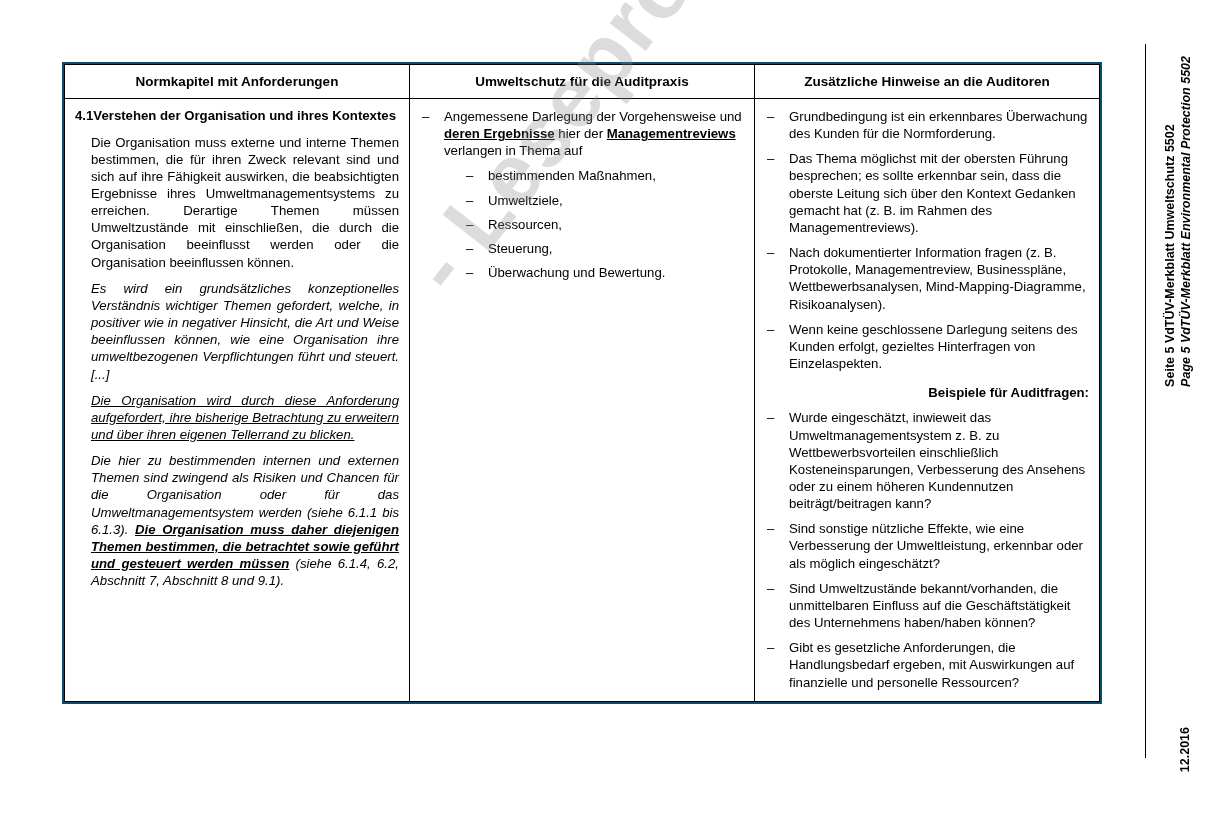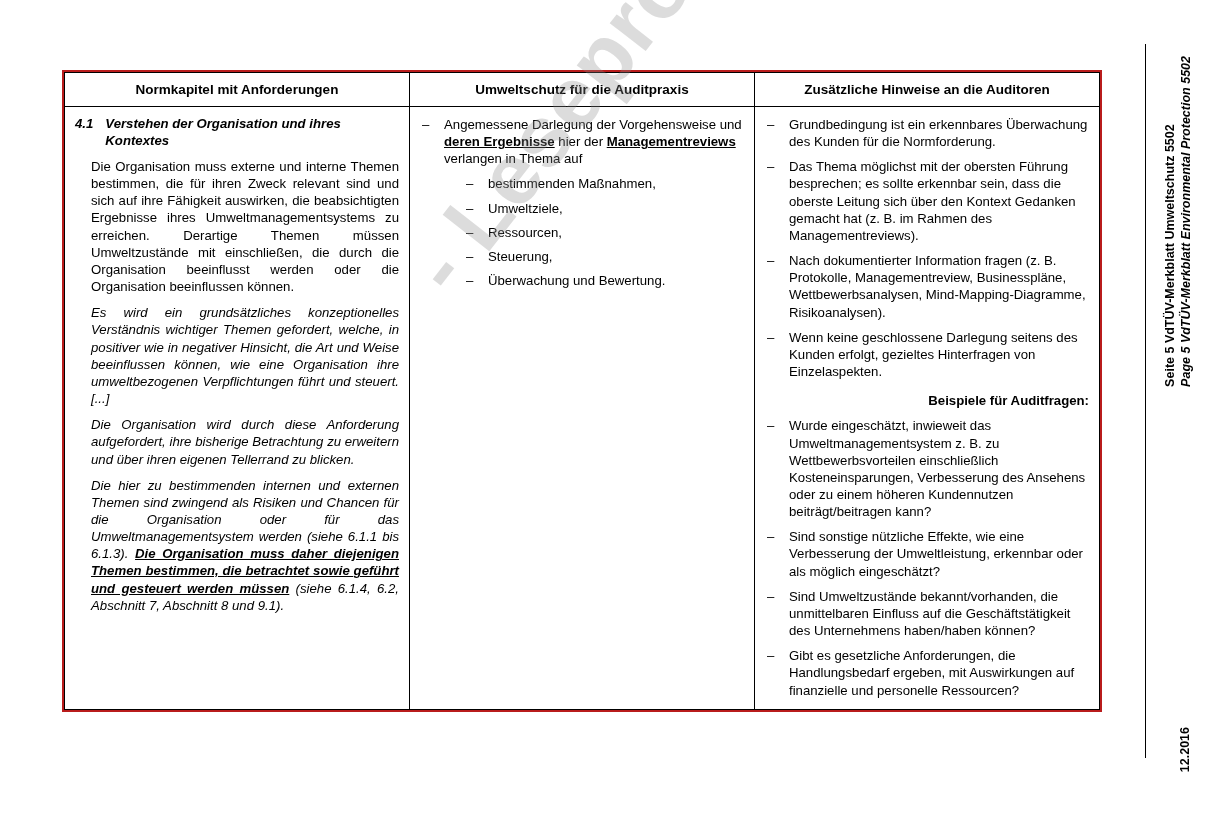--- a/index.html
+++ b/index.html
@@ -34,24 +34,24 @@
     transform-origin: left top;
     white-space: nowrap;
     letter-spacing: 1px;
     pointer-events: none;
     z-index: 5;
   }
   
   .table-wrap {
     position: absolute;
     left: 62px;
-    top: 70px;
+    top: 62px;
     width: 1040px;
     height: 642px;
-    border: 2px solid #b91c1c;
+    border: 2px solid #0c4a6e;
     box-sizing: border-box;
     background: #fff;
     z-index: 2;
   }
   table.doc {
     border-collapse: collapse;
     width: 100%;
     height: 100%;
     table-layout: fixed;
   }
@@ -77,37 +77,36 @@
     line-height: 1.30;
   }
   .cell-inner.col-b-inner { padding-left: 12px; }
   .cell-inner.col-c-inner { padding-left: 12px; }
 
   
   .clause-head {
     font-weight: bold;
     font-size: 13.2px;
     display: flex;
-    gap: 12px;
+    gap: 0;
     margin-bottom: 9px;
     line-height: 1.25;
-    font-style: italic;
   }
   .clause-num { flex: 0 0 auto; }
   .clause-title { flex: 1 1 auto; }
 
   p.para {
     margin: 0 0 9px 16px;
     text-align: justify;
     hyphens: manual;
   }
   p.para:last-child { margin-bottom: 0; }
   .ital { font-style: italic; }
   .uline { text-decoration: underline; font-weight: bold; }
-  .ital-uline { font-style: italic; }
+  .ital-uline { font-style: italic; text-decoration: underline; }
 
   
   ul.dash {
     list-style: none;
     margin: 0;
     padding: 0;
   }
   ul.dash > li {
     position: relative;
     padding-left: 22px;

